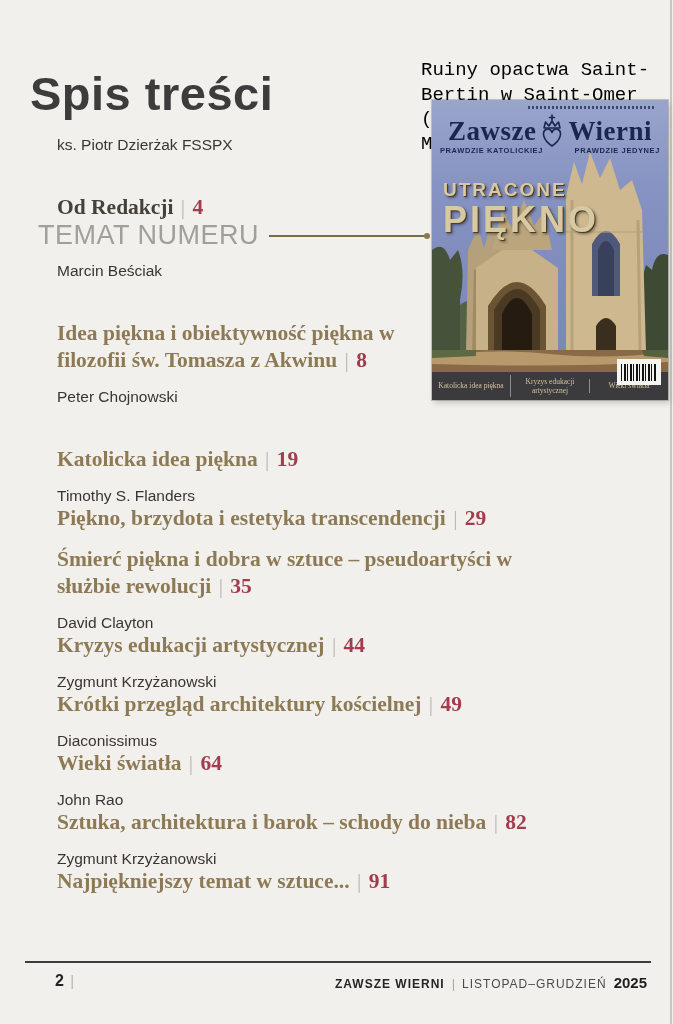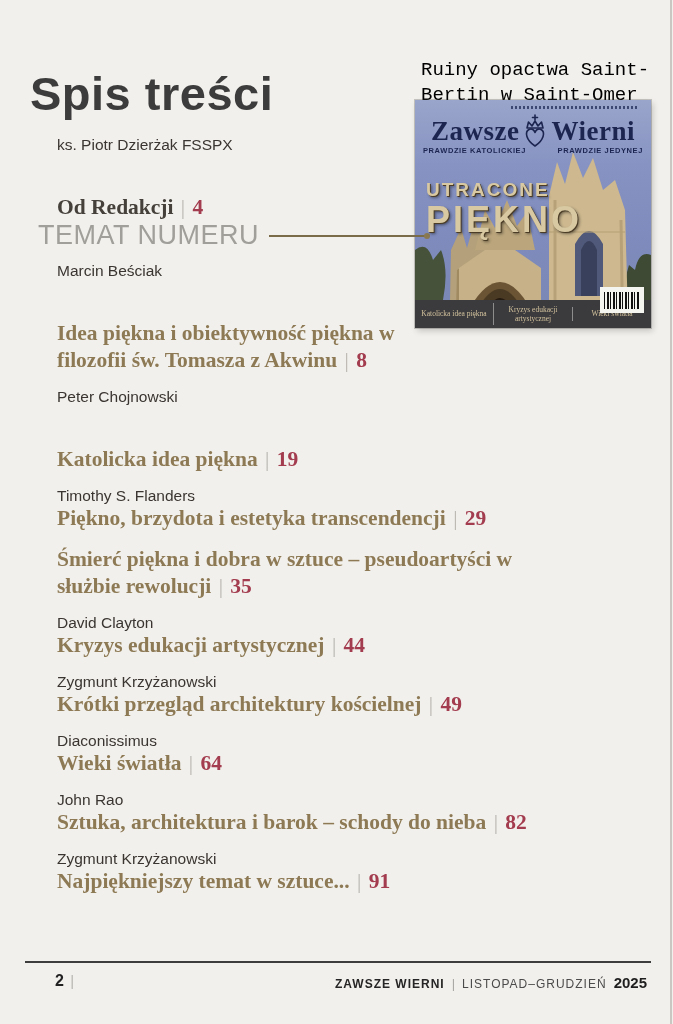--- a/index.html
+++ b/index.html
@@ -17,21 +17,21 @@
   .page-title{
     position:absolute;left:30px;top:66px;
     font-size:47px;font-weight:700;color:#3c3c3c;letter-spacing:0.5px;
   }
   .cover-caption{
     position:absolute;left:421px;top:58px;width:240px;
     font-size:19px;line-height:1.3;color:#000000;font-family:Liberation Mono, monospace;
   }
   
   .cover{
-    position:absolute;left:415px;top:100px;width:236px;height:228px;
+    position:absolute;left:432px;top:100px;width:236px;height:300px;
     background:linear-gradient(180deg,#9aa5cb 0%,#8793c2 28%,#7e8bbc 60%,#7987b4 100%);
     box-shadow:0 0 0 1px rgba(60,60,60,0.25),2px 3px 6px rgba(0,0,0,0.18);
     overflow:hidden;
   }
   .cover-microtext{
     position:absolute;top:6px;right:12px;width:128px;height:3px;
     background:repeating-linear-gradient(90deg,#2c3763 0 2px,transparent 2px 4px);
     opacity:.85;
   }
   .masthead{

